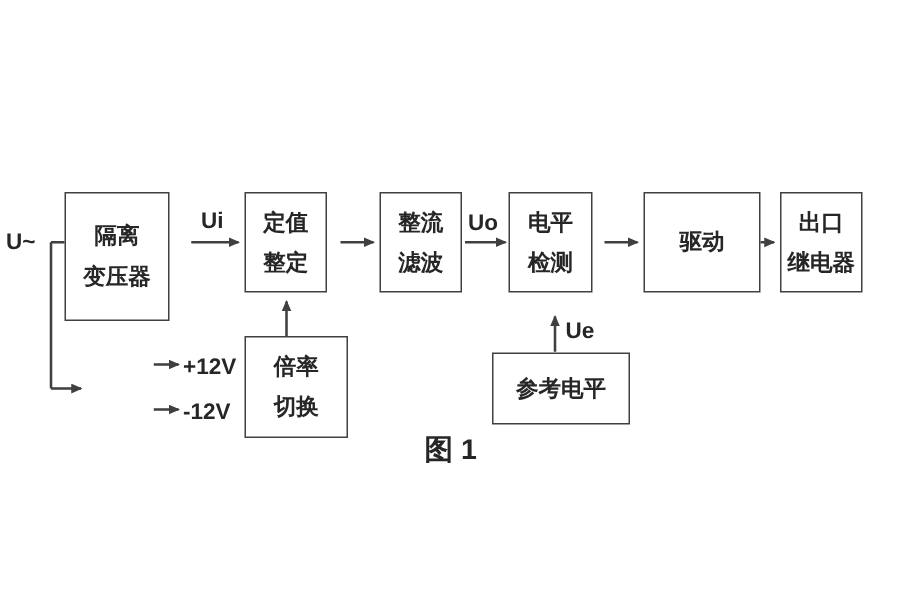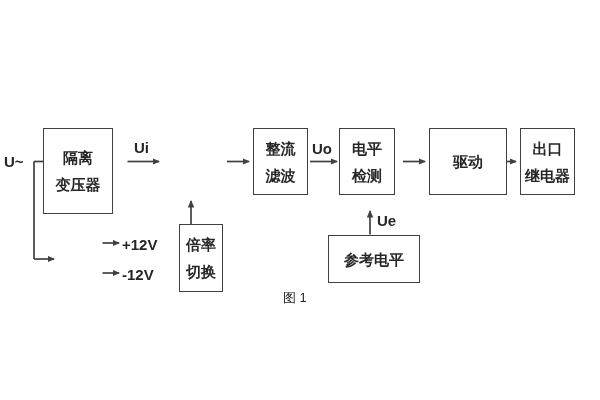--- a/index.html
+++ b/index.html
@@ -44,22 +44,22 @@
     position:absolute;
     color:var(--text);
     font-size:15px;
     font-weight:600;
     line-height:1;
     white-space:nowrap;
   }
   .caption{
     position:absolute;
     color:var(--text);
-    font-size:13px;
-    font-weight:400;
+    font-size:19px;
+    font-weight:700;
     line-height:1;
   }
 </style>
 </head>
 <body>
 
 <div class="canvas">
 
   <svg class="wires" viewBox="0 0 600 400" fill="none" stroke="var(--line)" stroke-width="1.7">
     <defs>
@@ -79,20 +79,24 @@
     <path d="M102.5 273 H119" marker-end="url(#ah)"></path>
     <path d="M191 224 V201" marker-end="url(#ah)"></path>
     <path d="M370 234.5 V211" marker-end="url(#ah)"></path>
   </svg>
 
   <div class="box" style="left:43px;top:128px;width:70px;height:86px">
     <span>隔离</span>
     <span>变压器</span>
   </div>
 
+  <div class="box" style="left:163px;top:128px;width:55px;height:67px">
+    <span>定值</span>
+    <span>整定</span>
+  </div>
 
   <div class="box" style="left:253px;top:128px;width:55px;height:67px">
     <span>整流</span>
     <span>滤波</span>
   </div>
 
   <div class="box" style="left:339px;top:128px;width:56px;height:67px">
     <span>电平</span>
     <span>检测</span>
   </div>
@@ -100,21 +104,21 @@
   <div class="box" style="left:429px;top:128px;width:78px;height:67px">
     <span>驱动</span>
   </div>
 
   <div class="box" style="left:520px;top:128px;width:55px;height:67px">
     <span>出口</span>
     <span>继电器</span>
   </div>
 
 
-  <div class="box" style="left:179px;top:224px;width:44px;height:68px">
+  <div class="box" style="left:163px;top:224px;width:69px;height:68px">
     <span>倍率</span>
     <span>切换</span>
   </div>
 
   <div class="box" style="left:328px;top:235px;width:92px;height:48px">
     <span>参考电平</span>
   </div>
 
   <div class="sig" style="left:4px;top:154px">U~</div>
   <div class="sig" style="left:134px;top:140px">Ui</div>

